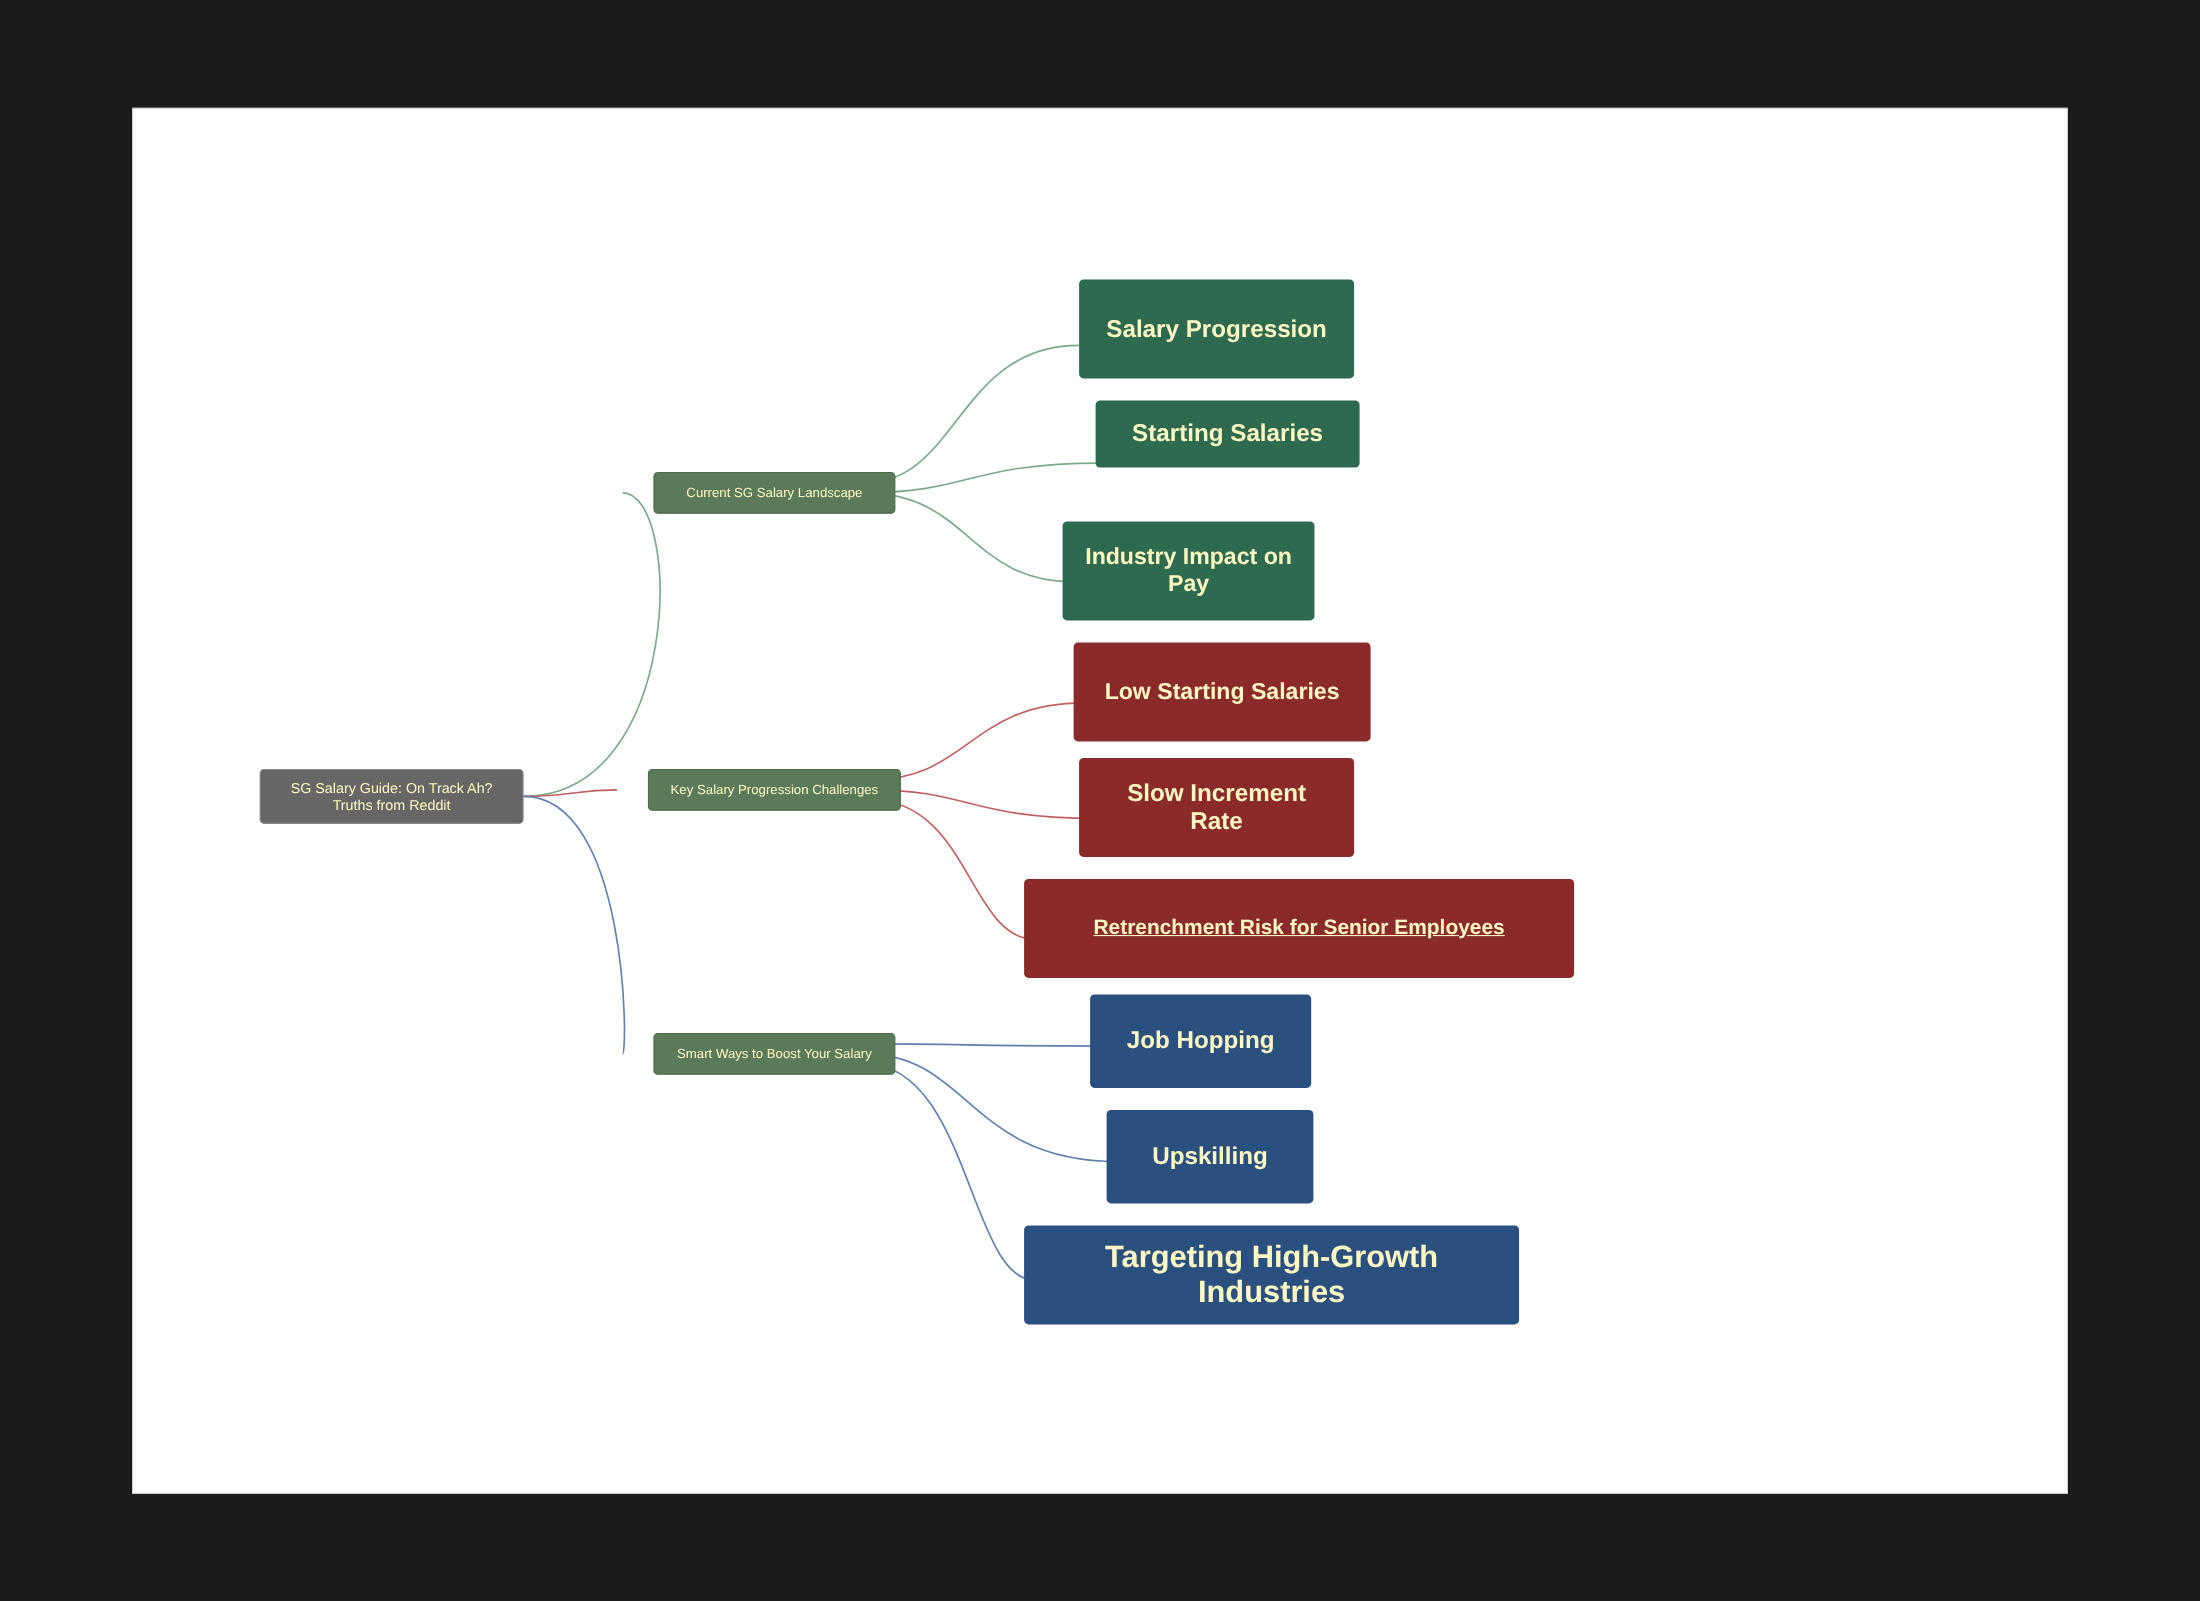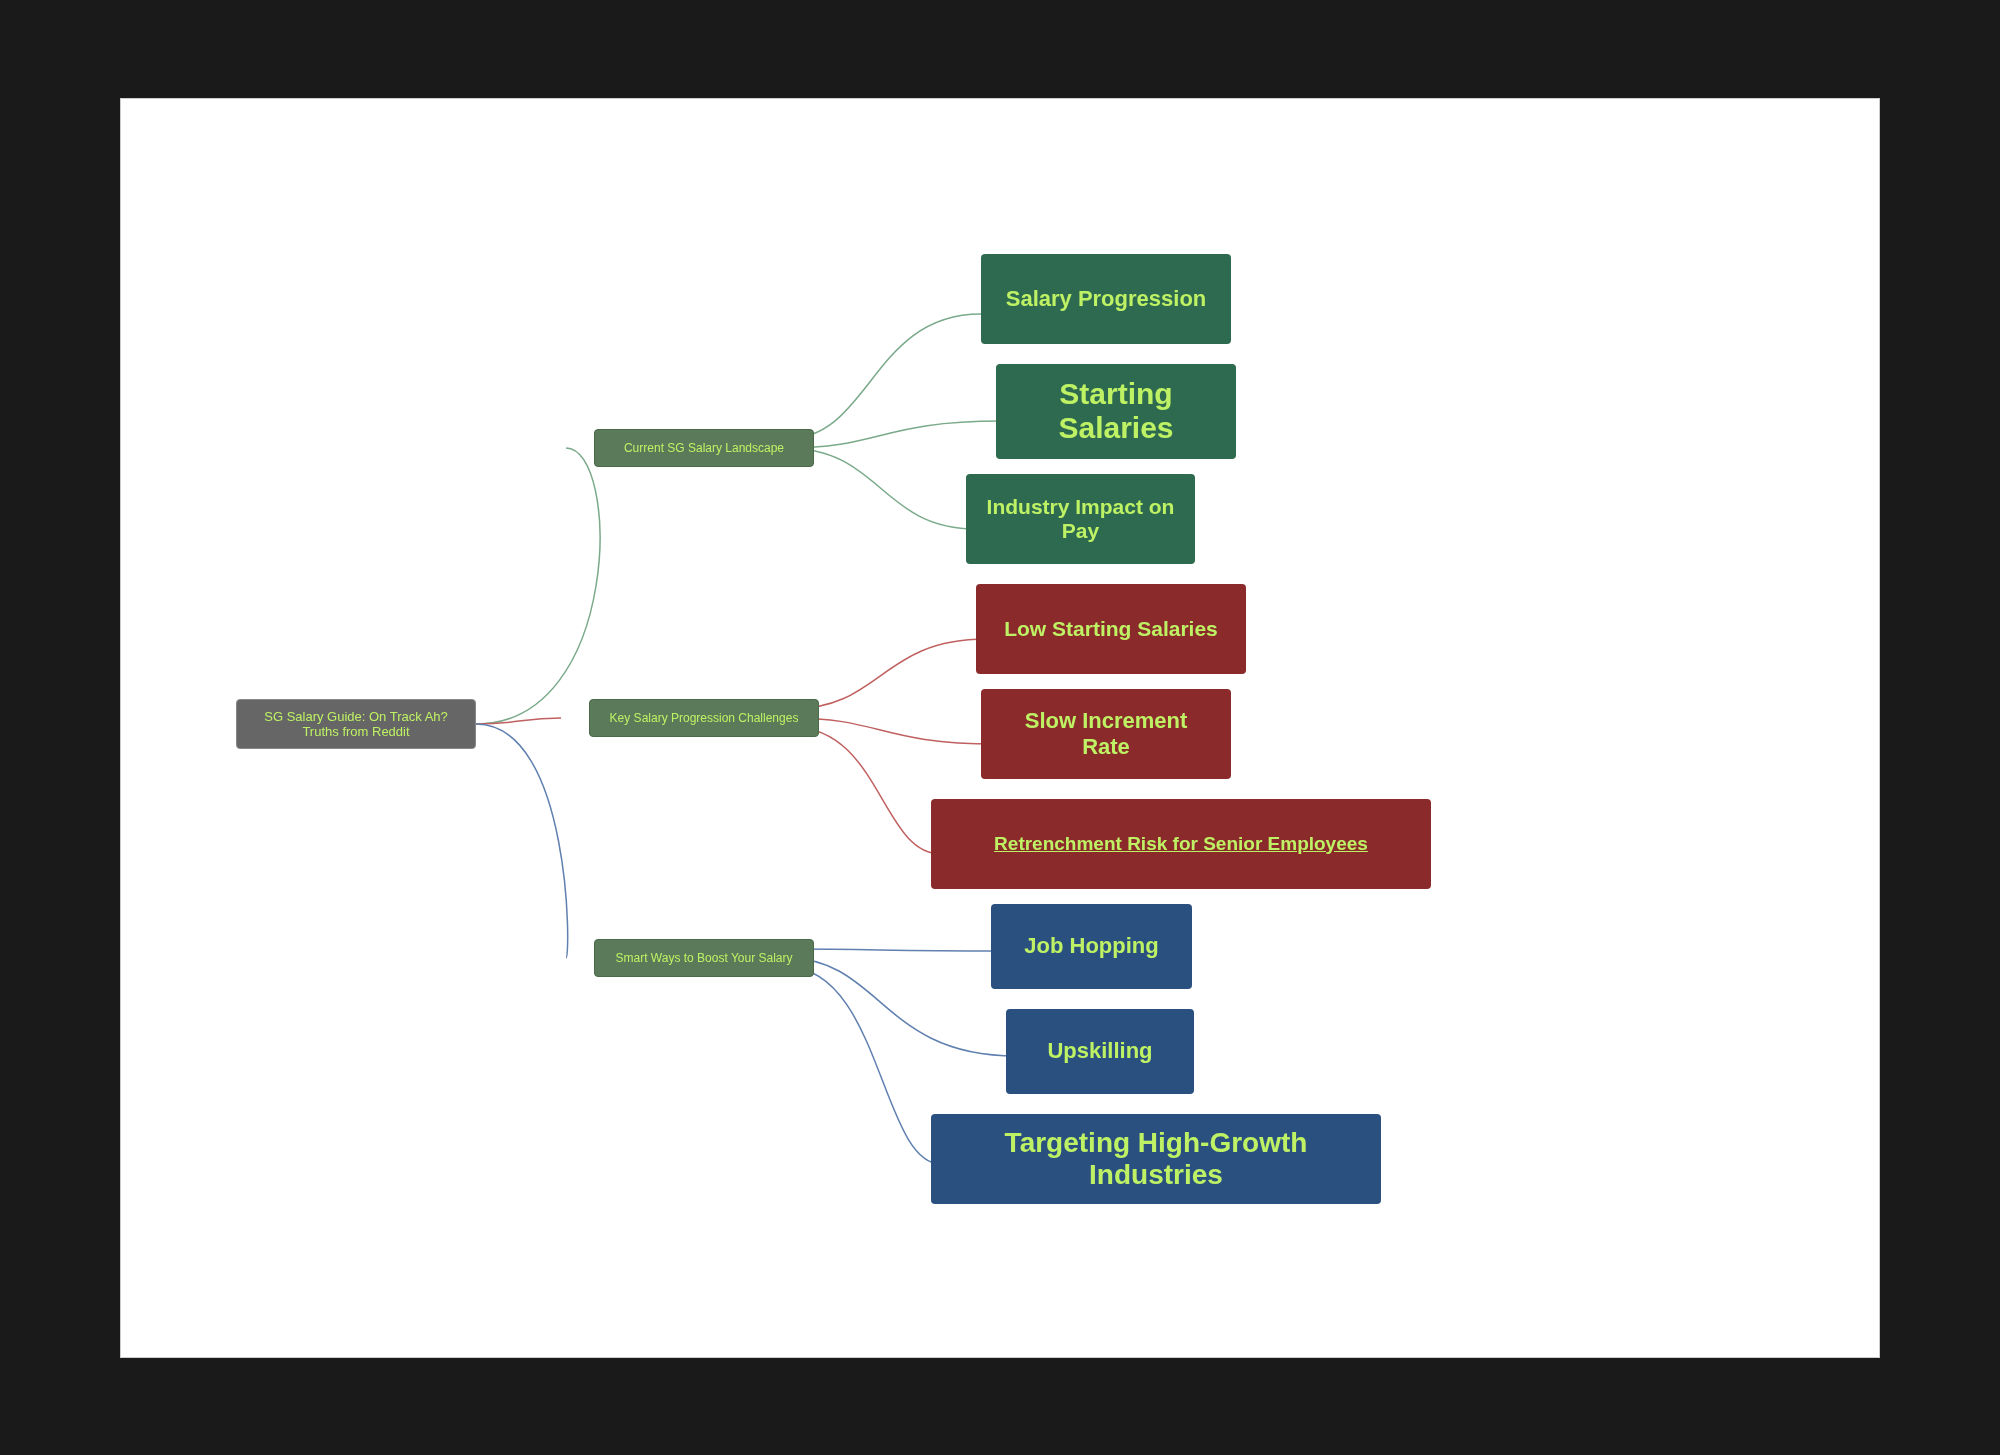--- a/index.html
+++ b/index.html
@@ -26,21 +26,21 @@
       pointer-events: none;
     }
     .node {
       position: absolute;
       border-radius: 4px;
       display: flex;
       align-items: center;
       justify-content: center;
       text-align: center;
       font-weight: bold;
-      color: #bef264;
+      color: #fef9c3;
       cursor: pointer;
       user-select: none;
     }
     .node-root {
       background: #666666;
       font-size: 14px;
       font-weight: normal;
       padding: 8px 12px;
       width: 240px;
       height: 50px;
@@ -109,21 +109,21 @@
   <div class="node node-root" style="left:115px; top:600px; width:240px; height:50px; font-size:13px; font-weight:normal; background:#666666; border-radius:4px; border:1px solid #888;">SG Salary Guide: On Track Ah? Truths from Reddit</div>
 
   <div class="node node-mid" style="left:445px; top:330px; width:220px; height:38px; font-size:12px; background:#5a7a5a; border:1px solid #4a6a4a;">Current SG Salary Landscape</div>
 
   <div class="node node-mid" style="left:440px; top:600px; width:230px; height:38px; font-size:12px; background:#5a7a5a; border:1px solid #4a6a4a;">Key Salary Progression Challenges</div>
 
   <div class="node node-mid" style="left:445px; top:840px; width:220px; height:38px; font-size:12px; background:#5a7a5a; border:1px solid #4a6a4a;">Smart Ways to Boost Your Salary</div>
 
   <div class="node node-green-lg" style="left:860px; top:155px; width:250px; height:90px; font-size:22px; background:#2d6a4f;">Salary Progression</div>
 
-  <div class="node node-green-lg" style="left:875px; top:265px; width:240px; height:95px; font-size:30px; background:#2d6a4f;text-align:center;">Starting Salaries</div>
+  <div class="node node-green-lg" style="left:875px; top:265px; width:240px; height:61px; font-size:22px; background:#2d6a4f;text-align:center;">Starting Salaries</div>
 
   <div class="node node-green-lg" style="left:845px; top:375px; width:229px; height:90px; font-size:21px; background:#2d6a4f;">Industry Impact on Pay</div>
 
   <div class="node node-red-lg" style="left:855px; top:485px; width:270px; height:90px; font-size:21px; background:#8b2a2a;">Low Starting Salaries</div>
 
   <div class="node node-red-lg" style="left:860px; top:590px; width:250px; height:90px; font-size:22px; background:#8b2a2a;">Slow Increment Rate</div>
 
   <div class="node node-red-lg" style="left:810px; top:700px; width:500px; height:90px; font-size:19px; background:#8b2a2a;text-decoration:underline;">Retrenchment Risk for Senior Employees</div>
 
   <div class="node node-blue-lg" style="left:870px; top:805px; width:201px; height:85px; font-size:22px; background:#2a5080;">Job Hopping</div>

